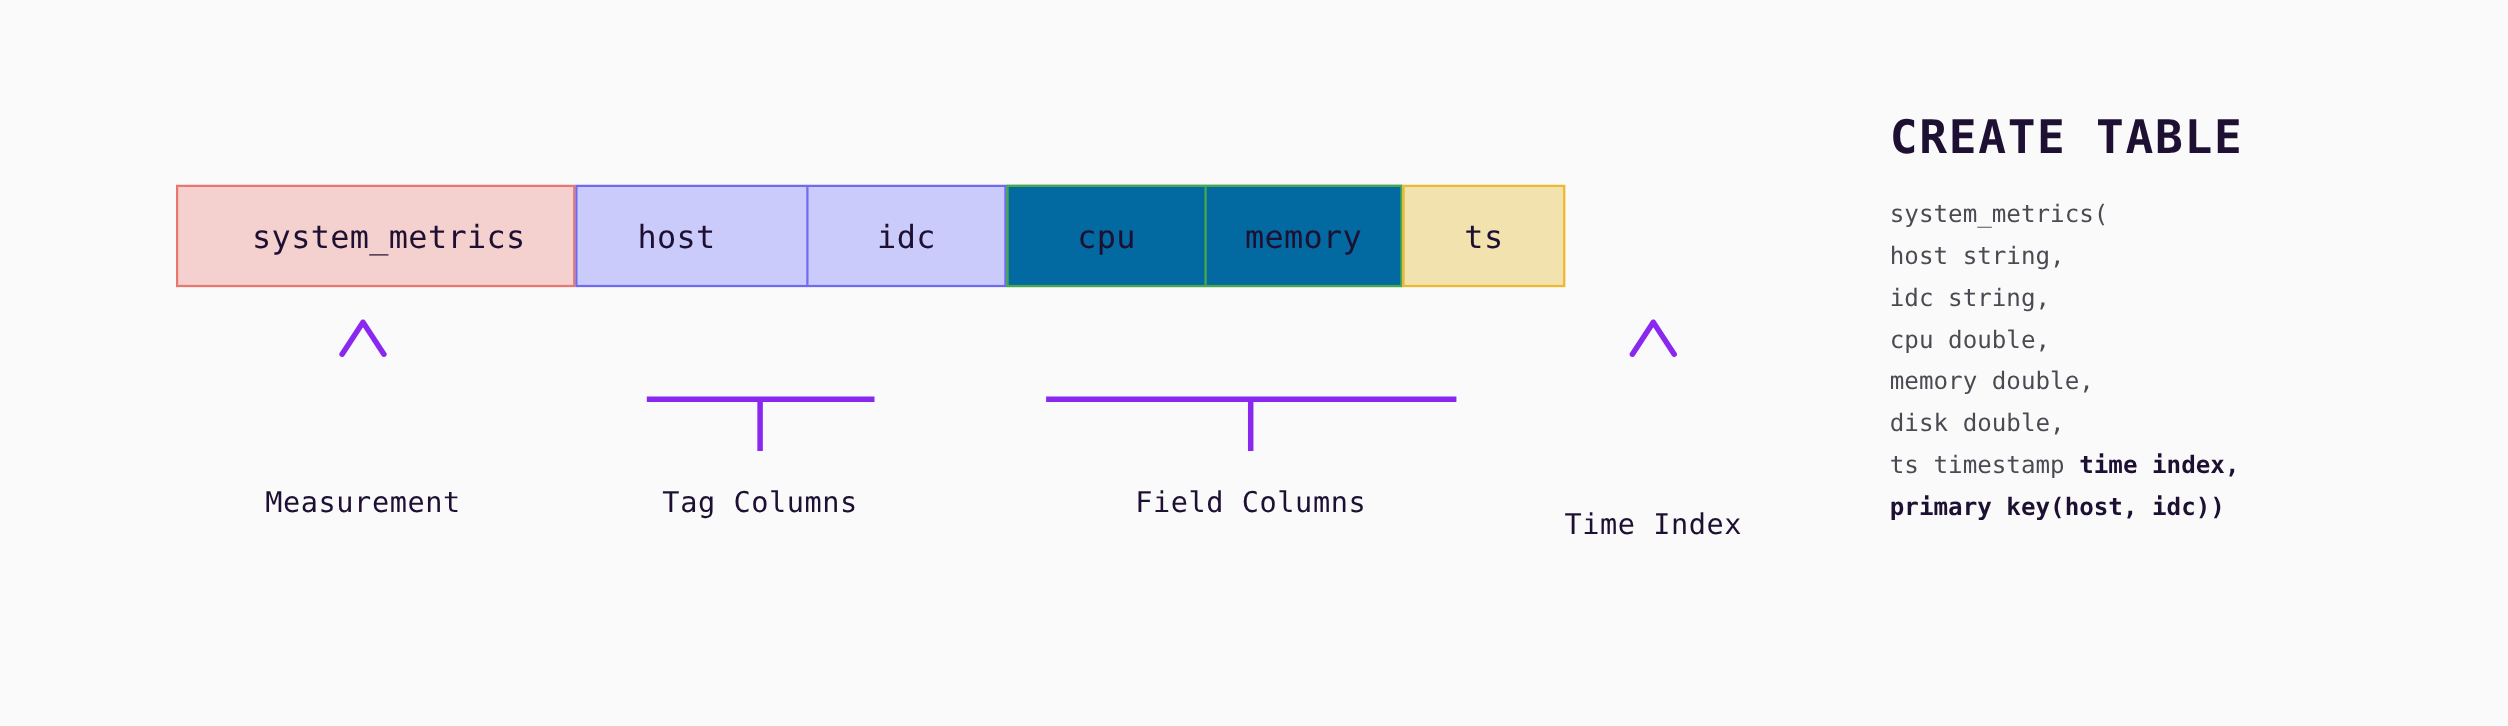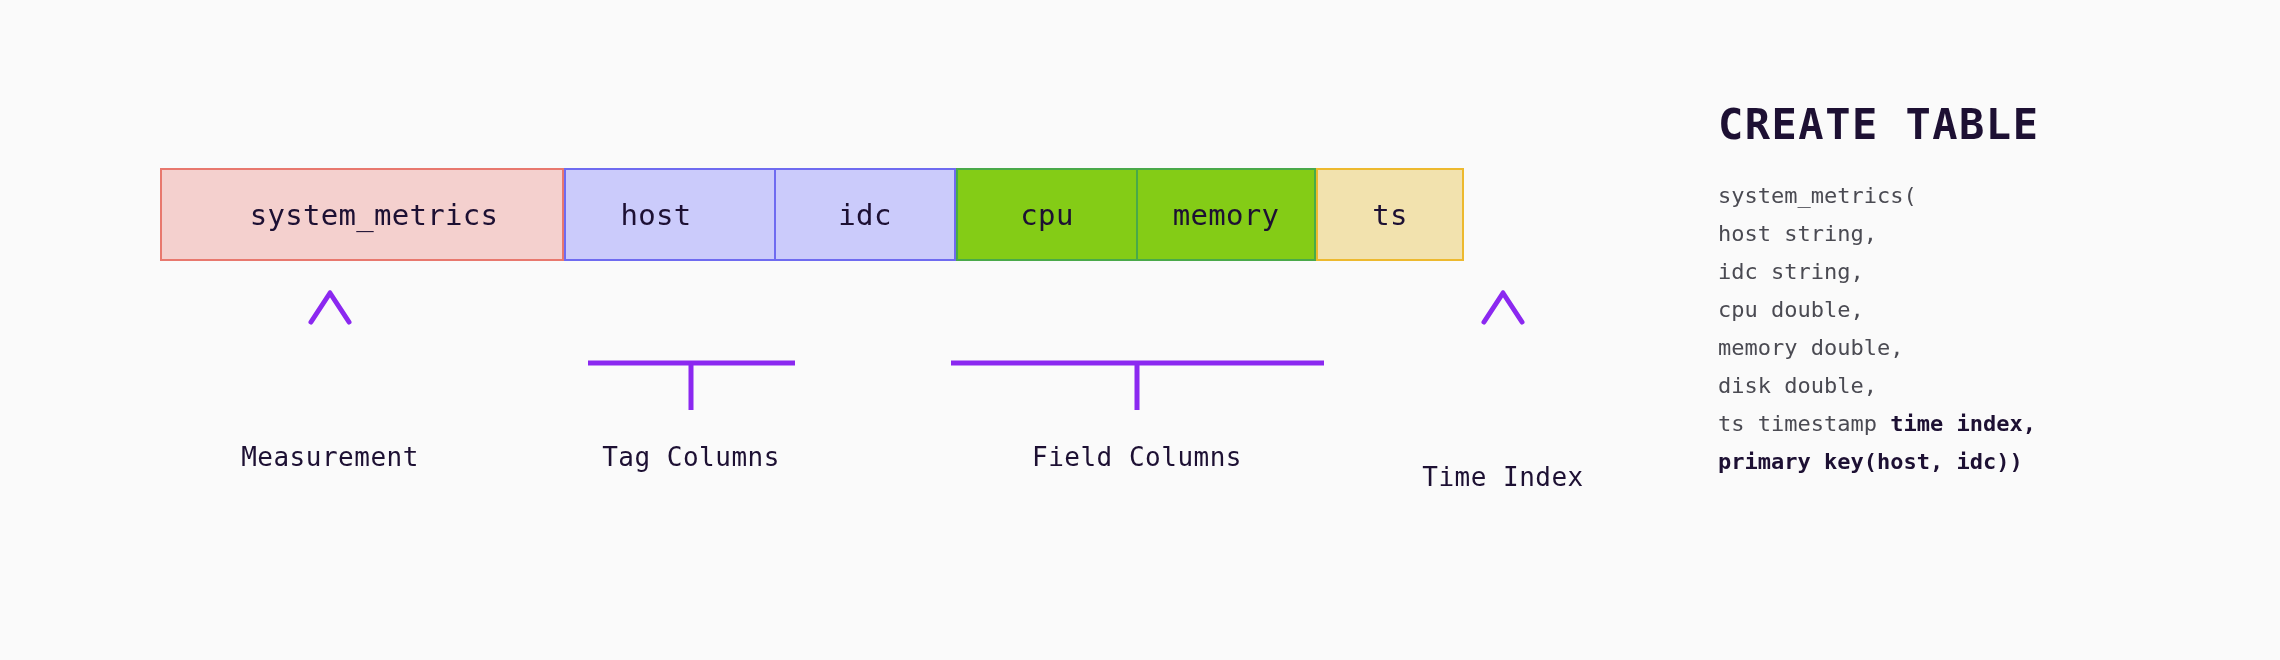--- a/index.html
+++ b/index.html
@@ -35,27 +35,27 @@
     display: flex;
     align-items: center;
     justify-content: center;
     font-size: 29px;
     letter-spacing: 0.3px;
     color: #1d1033;
     white-space: nowrap;
   }
 
   .group-measurement { border: 2.5px solid #e8786e; background: #f4d0ce; }
-  .group-measurement .cell { width: 400px; padding-left: 24px; }
+  .group-measurement .cell { width: 359px; padding-left: 24px; }
 
   .group-tag { border: 2.5px solid #6f6bf0; background: #cbcbfb; gap: 28px; }
   .group-tag .cell { width: 180px; }
   .group-tag .cell + .cell { border-left: 2.5px solid #6f6bf0; }
 
-  .group-field { border: 2.5px solid #49a949; background: #84cc16; }
+  .group-field { border: 2.5px solid #49a949; background: #0369a1; }
   .group-field .cell { width: 178px; }
   .group-field .cell + .cell { border-left: 2.5px solid #49a949; }
 
   .group-time { border: 2.5px solid #edb92e; background: #f2e2ae; }
   .group-time .cell { width: 144px; }
 
   
   #annotations {
     position: absolute;
     left: 0;

